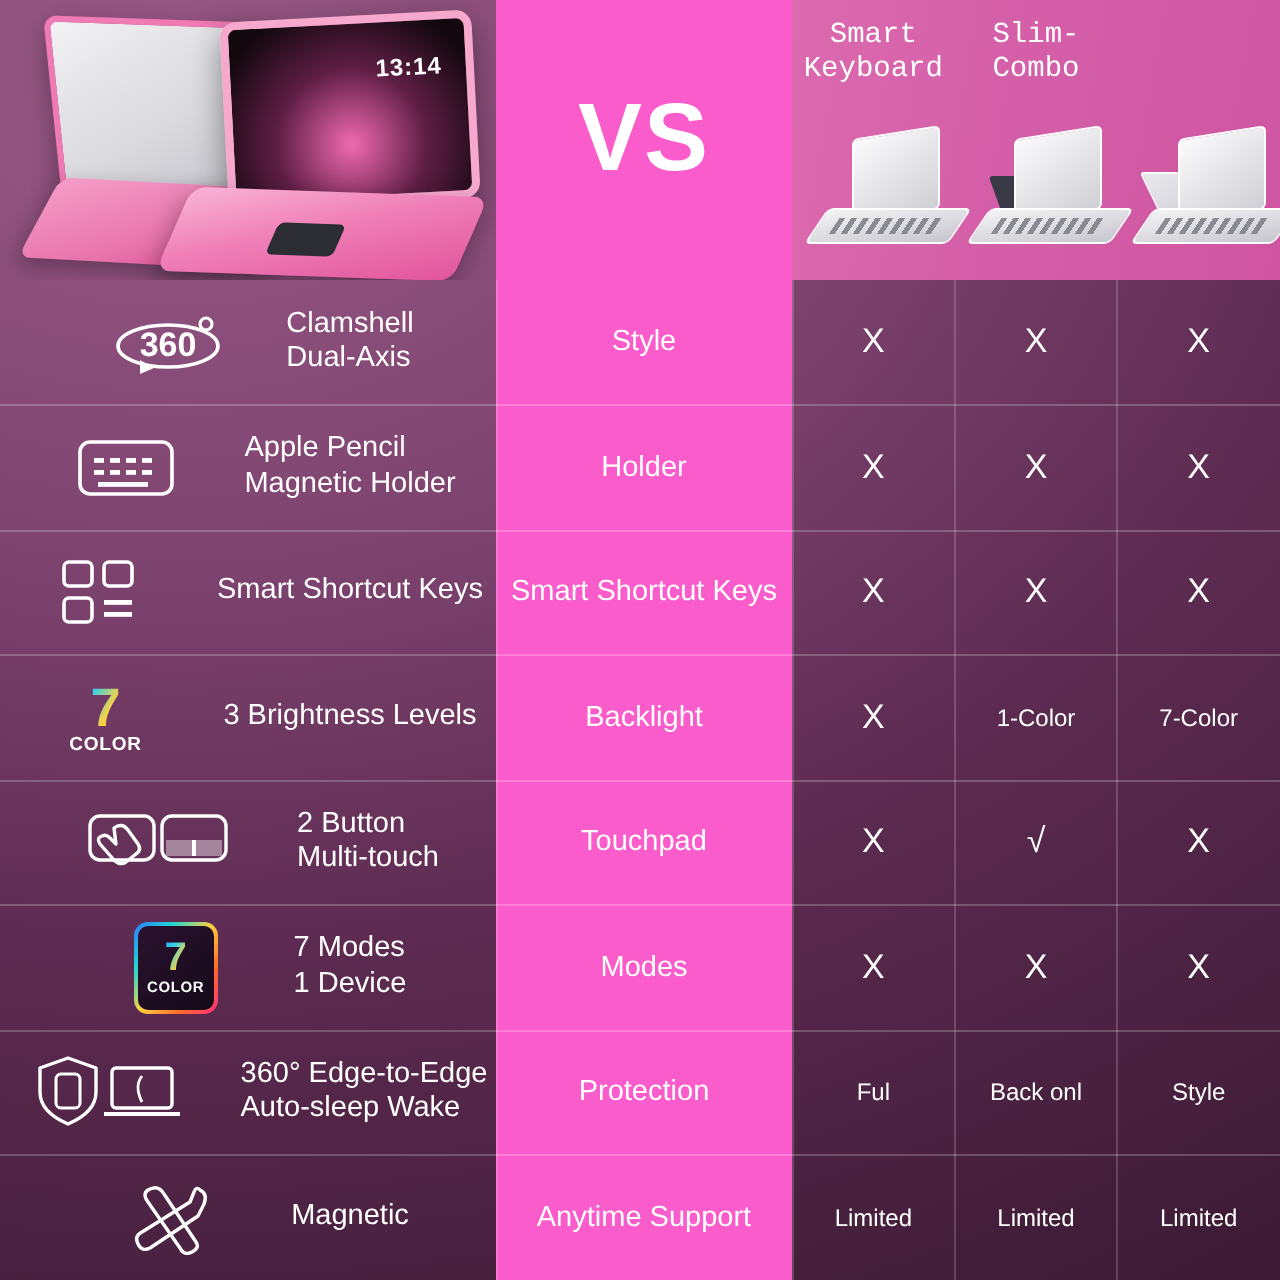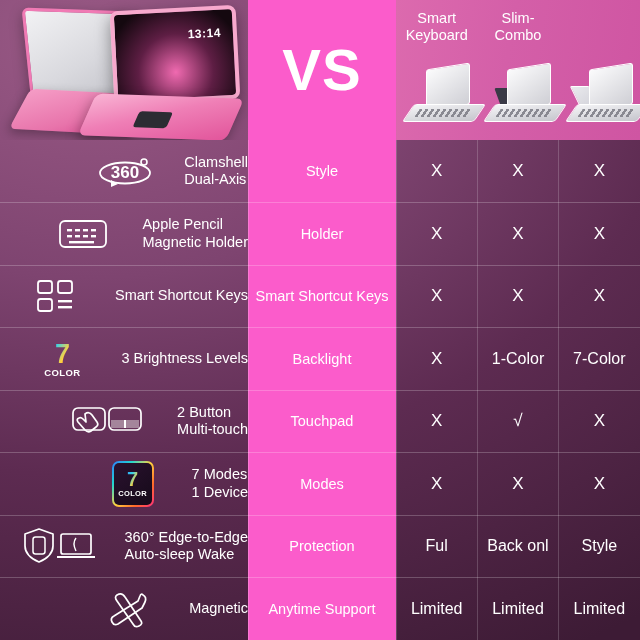--- a/index.html
+++ b/index.html
@@ -24,21 +24,21 @@
   .cell { position: relative; display: flex; align-items: center;
           justify-content: center; }
 
   
   .hdr-left { grid-column: 1 / 2; grid-row: 1; overflow: hidden; }
   .hdr-vs   { grid-column: 2 / 3; grid-row: 1; background: #fb5ccb; }
   .hdr-right{ grid-column: 3 / 6; grid-row: 1;
               background: linear-gradient(100deg,#dc6aae 0%, #d45fa8 45%, #cf55a2 100%);
               display: block; }
 
-  .vs-text { font-size: 58px; font-weight: 700; color: #ffffff;
+  .vs-text { font-size: 48px; font-weight: 700; color: #ffffff;
              letter-spacing: 1px; line-height: 1; }
 
   
   .hero { position: absolute; inset: 0; }
   .hero .tab-back {
     position: absolute; left: 26px; top: 10px; width: 112px; height: 92px;
     background: linear-gradient(150deg,#f2f2f4 0%, #d9d9de 55%, #bfbfc6 100%);
     border: 3px solid #f07ab4; border-radius: 7px;
     transform: skewY(8deg) rotate(-6deg);
     box-shadow: 0 5px 14px rgba(0,0,0,.35);
@@ -72,21 +72,21 @@
   }
   .hero .kb-front::after{
     content:""; position:absolute; left:34%; top:38%; width:34px; height:16px;
     background:#2c2c33; border-radius:3px;
   }
 
   
   .comp-names { position: absolute; top: 10px; left: 0; right: 0;
                 display: grid; grid-template-columns: 1fr 1fr 1fr; }
   .comp-name { text-align: center; color: #fff; font-size: 14.5px;
-               line-height: 1.15; font-weight: 400; padding: 0 4px; }
+               line-height: 1.15; font-weight: 400; padding: 0 4px; font-family: Liberation Mono, monospace; }
   .comp-pics { position: absolute; top: 64px; left: 0; right: 0;
                display: grid; grid-template-columns: 1fr 1fr 1fr; }
   .pic { position: relative; height: 72px; }
   .pic .screen {
     position: absolute; left: 30px; top: 2px; width: 44px; height: 42px;
     background: linear-gradient(150deg,#fbfbfc 0%, #cfcfd5 100%);
     border: 1.5px solid #ffffff; border-radius: 3px;
     transform: skewY(-9deg);
   }
   .pic .base {
@@ -104,31 +104,31 @@
     position: absolute; left: 22px; top: 24px; width: 16px; height: 26px;
     background: #3a3a46; transform: skewX(20deg); border-radius: 2px;
   }
   .pic.folio .fold {
     position: absolute; left: 18px; top: 22px; width: 20px; height: 30px;
     background: linear-gradient(150deg,#eaeaee,#c9c9d1);
     border:1.5px solid #fff; transform: skewX(26deg); border-radius:2px;
   }
 
   
-  .feat { grid-column: 1 / 2; justify-content: flex-end; gap: 30px;
+  .feat { grid-column: 1 / 2; justify-content: center; gap: 30px;
           padding-left: 14px; }
   .feat .ico { flex: 0 0 58px; height: 44px; display:flex;
                align-items:center; justify-content:center; }
   .feat .txt { color: #ffffff; font-size: 14.5px; line-height: 1.22; }
 
   .mid { grid-column: 2 / 3; background: #fb5ccb; }
   .mid .lbl { color: #fff; font-size: 14.5px; text-align: left;
               padding: 0 3px; }
 
-  .val { color: #fff; font-size: 16px; text-align: center; }
+  .val { color: #fff; font-size: 12px; text-align: center; }
   .val.mark { font-size: 17px; }
 
   
   .sep { position: absolute; left: 0; right: 0; height: 1px;
          background: rgba(255,255,255,.22); pointer-events: none; }
   .vline { position: absolute; top: 140px; bottom: 0; width: 1px;
            background: rgba(255,255,255,.18); pointer-events: none; }
 
   
   svg { display: block; }

